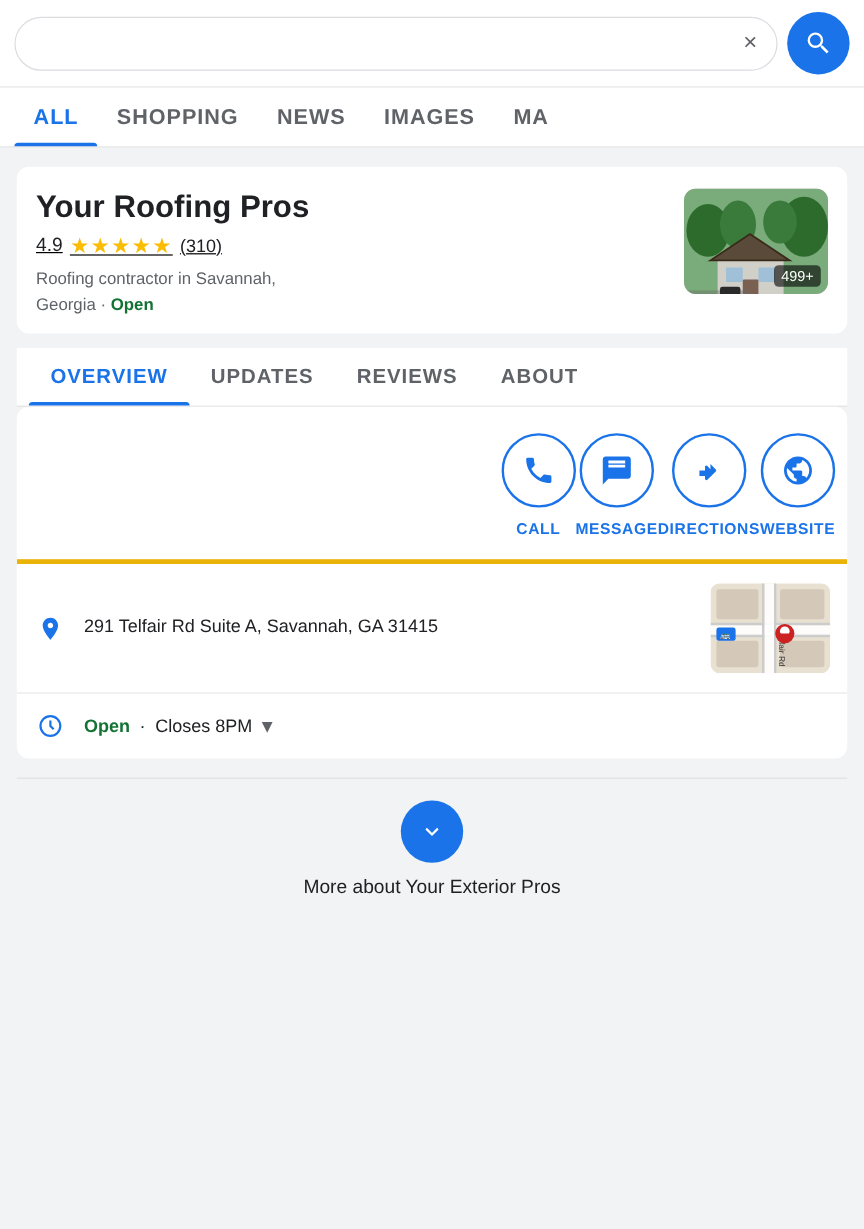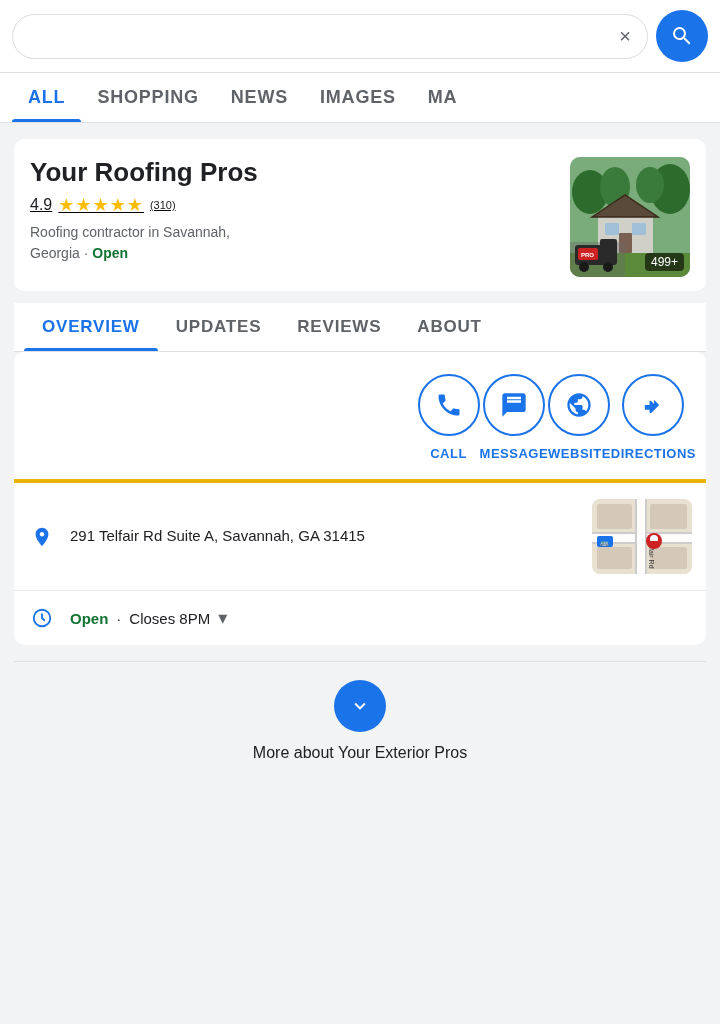--- a/index.html
+++ b/index.html
@@ -132,37 +132,37 @@
       font-size: 16px;
       color: #202124;
       font-weight: 500;
     }
     .stars {
       color: #fbbc04;
       font-size: 18px;
       letter-spacing: 1px;
     }
     .review-count {
-      font-size: 11px;
+      font-size: 15px;
       color: #202124;
     }
     .business-type {
       font-size: 14px;
       color: #5f6368;
       line-height: 1.5;
     }
     .open-status {
       color: #137333;
       font-size: 14px;
       font-weight: 600;
     }
 
     .business-image {
       width: 120px;
-      height: 120px;
+      height: 88px;
       border-radius: 10px;
       background: #ccc;
       position: relative;
       overflow: hidden;
       flex-shrink: 0;
     }
     .image-badge {
       position: absolute;
       bottom: 6px;
       right: 6px;
@@ -445,38 +445,38 @@
           <svg viewBox="0 0 24 24">
             <path d="M20 2H4c-1.1 0-2 .9-2 2v18l4-4h14c1.1 0 2-.9 2-2V4c0-1.1-.9-2-2-2zm-2 8H6V8h12v2zm0-3H6V5h12v2z"></path>
           </svg>
         </div>
         <span class="action-btn-label">MESSAGE</span>
       </button>
 
       <button class="action-btn">
         <div class="action-btn-circle">
           <svg viewBox="0 0 24 24">
+            <path d="M12 2 L2 12 L12 22 L22 12 Z" fill="none" stroke="#1a73e8" stroke-width="0"></path>
+            <path d="M12.89 11.1l-2-2A.996.996 0 0 0 9 10v2H5v4h4v2a1 1 0 0 0 1.7.71l6-6a.996.996 0 0 0 0-1.41l-3.81-3.81z" fill="#1a73e8"></path>
+            <rect x="2" y="2" width="20" height="20" rx="10" fill="none" stroke="#1a73e8" stroke-width="0"></rect>
+          </svg>
+
+          <svg viewBox="0 0 24 24" style="position:absolute">
+          </svg>
+        </div>
+        <span class="action-btn-label">DIRECTIONS</span>
+      </button>
+
+      <button class="action-btn">
+        <div class="action-btn-circle">
+          <svg viewBox="0 0 24 24">
             <path d="M12 2C6.48 2 2 6.48 2 12s4.48 10 10 10 10-4.48 10-10S17.52 2 12 2zm-1 17.93c-3.95-.49-7-3.85-7-7.93 0-.62.08-1.21.21-1.79L9 15v1c0 1.1.9 2 2 2v1.93zm6.9-2.54c-.26-.81-1-1.39-1.9-1.39h-1v-3c0-.55-.45-1-1-1H8v-2h2c.55 0 1-.45 1-1V7h2c1.1 0 2-.9 2-2v-.41c2.93 1.19 5 4.06 5 7.41 0 2.08-.8 3.97-2.1 5.39z"></path>
           </svg>
         </div>
         <span class="action-btn-label">WEBSITE</span>
-      </button>
-
-      <button class="action-btn">
-        <div class="action-btn-circle">
-          <svg viewBox="0 0 24 24">
-            <path d="M12 2 L2 12 L12 22 L22 12 Z" fill="none" stroke="#1a73e8" stroke-width="0"></path>
-            <path d="M12.89 11.1l-2-2A.996.996 0 0 0 9 10v2H5v4h4v2a1 1 0 0 0 1.7.71l6-6a.996.996 0 0 0 0-1.41l-3.81-3.81z" fill="#1a73e8"></path>
-            <rect x="2" y="2" width="20" height="20" rx="10" fill="none" stroke="#1a73e8" stroke-width="0"></rect>
-          </svg>
-
-          <svg viewBox="0 0 24 24" style="position:absolute">
-          </svg>
-        </div>
-        <span class="action-btn-label">DIRECTIONS</span>
       </button>
     </div>
 
     <div class="info-row">
       <div class="info-icon">
         <svg width="22" height="22" viewBox="0 0 24 24" fill="#1a73e8">
           <path d="M12 2C8.13 2 5 5.13 5 9c0 5.25 7 13 7 13s7-7.75 7-13c0-3.87-3.13-7-7-7zm0 9.5c-1.38 0-2.5-1.12-2.5-2.5s1.12-2.5 2.5-2.5 2.5 1.12 2.5 2.5-1.12 2.5-2.5 2.5z"></path>
         </svg>
       </div>
       <div class="info-text">291 Telfair Rd Suite A, Savannah, GA 31415</div>

